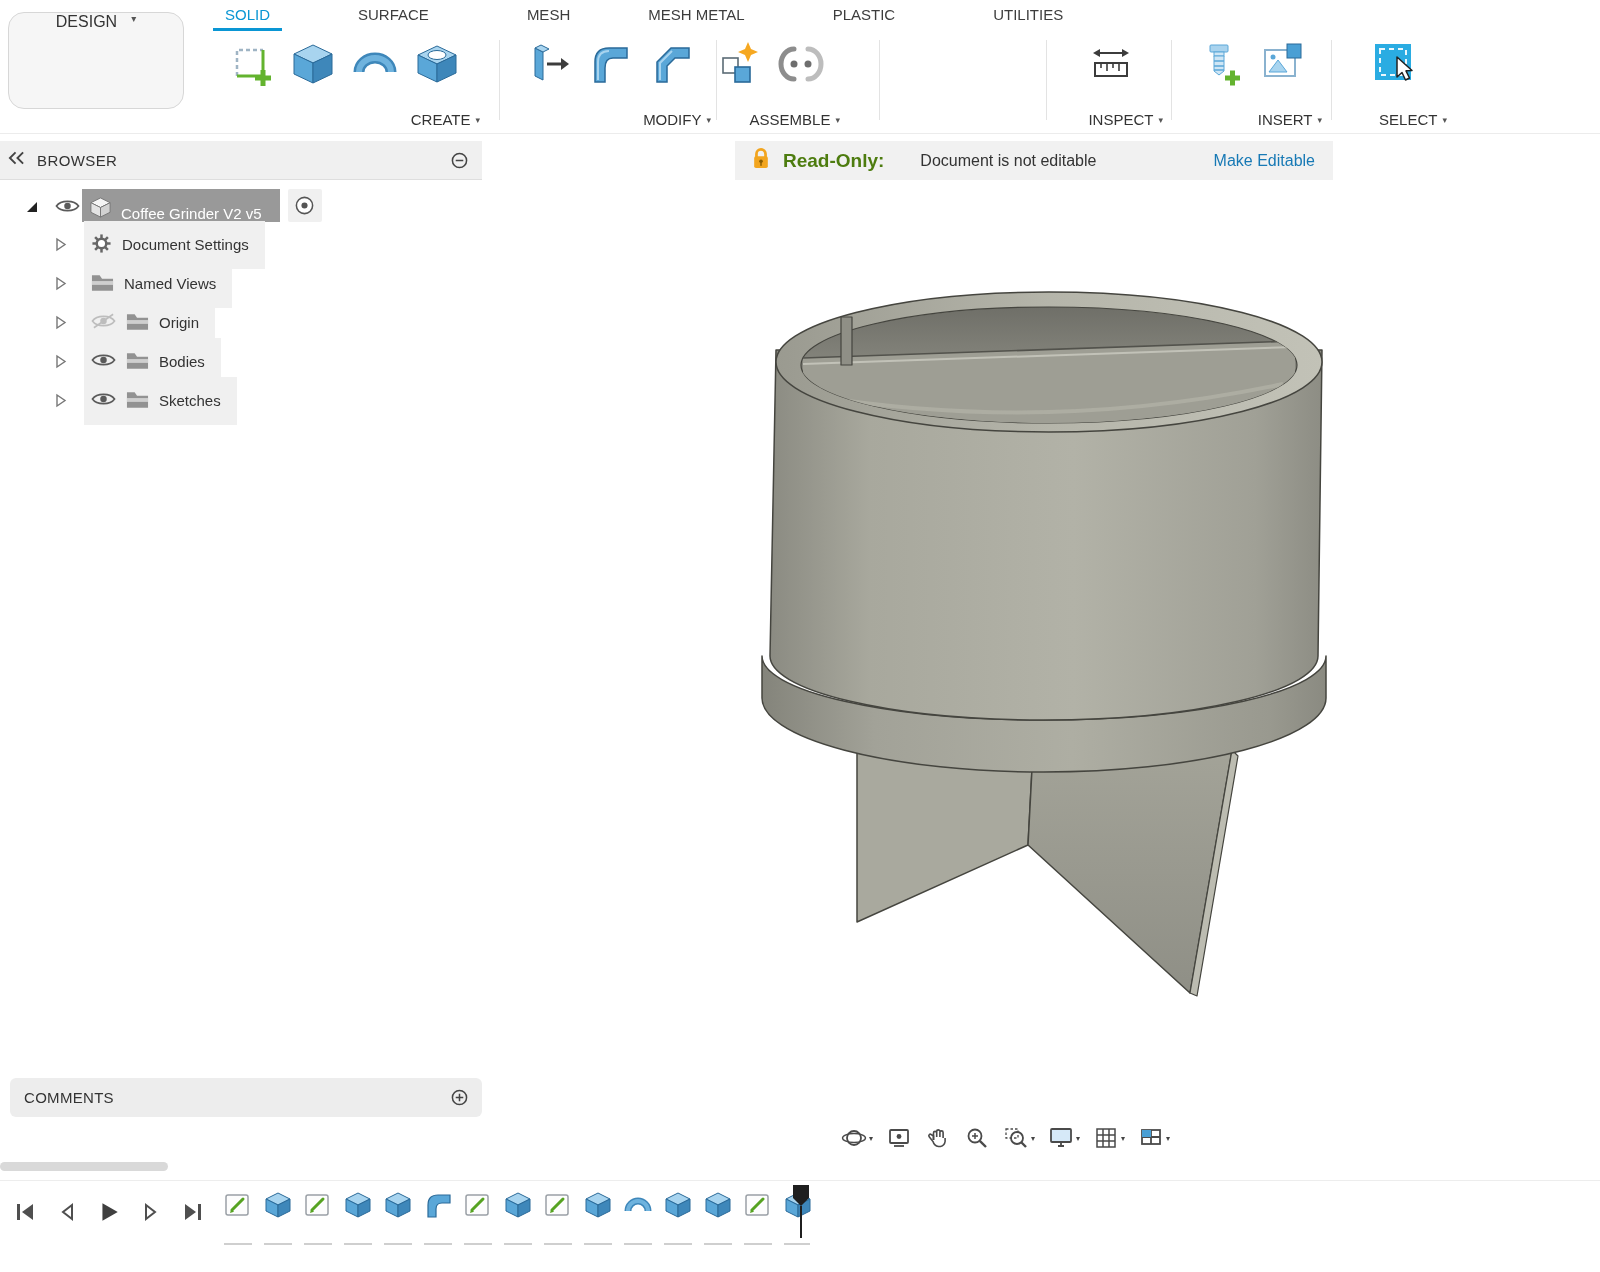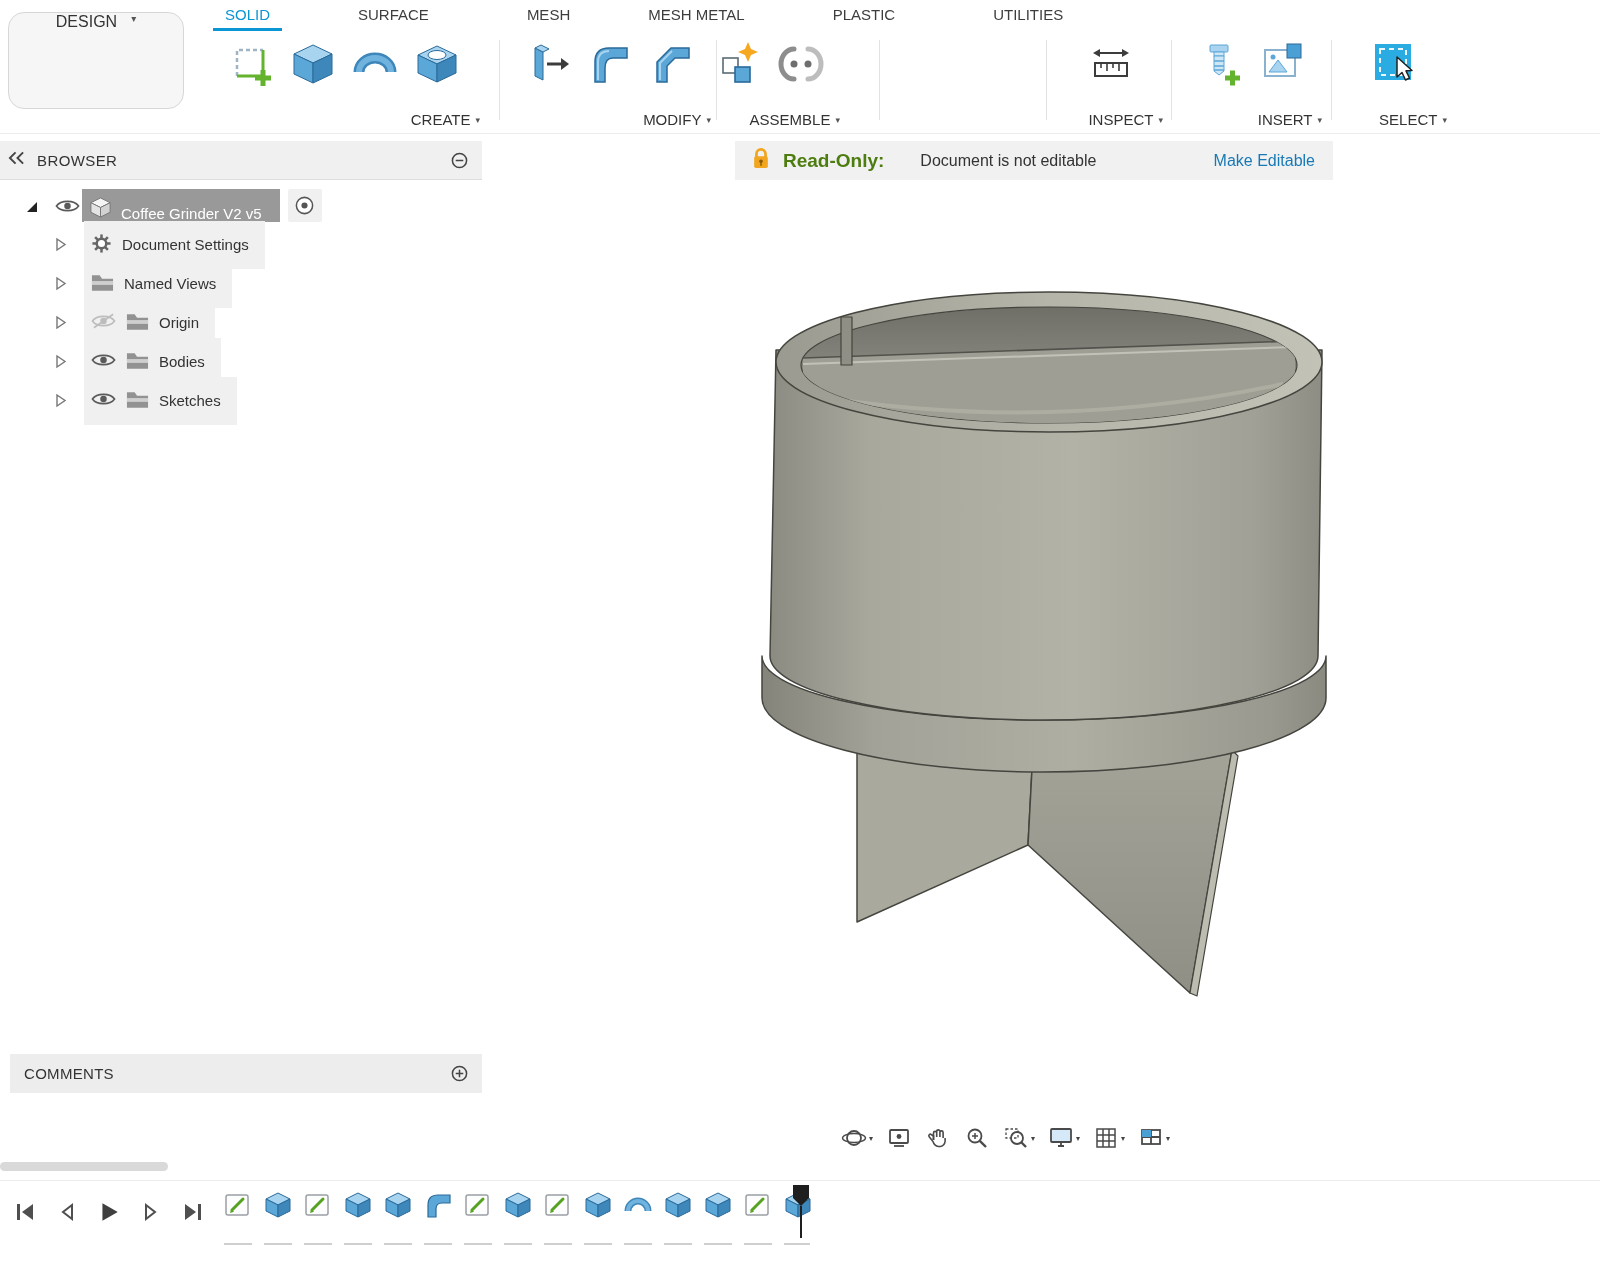--- a/index.html
+++ b/index.html
@@ -41,21 +41,21 @@
   .caret-cell { width:18px; display:flex; justify-content:center; }
   .root-caret { margin-left:22px; }
   .child-caret { margin-left:52px; }
   .eye-cell { width:30px; display:flex; justify-content:center; margin-left:12px; }
   .root-pill { height:33px; background:#999999; display:flex; align-items:flex-end; gap:9px; padding:0 18px 0 7px; }
   .root-pill .lbl { color:#fff; font-size:15px; }
   .pill { margin-left:14px; height:48px; background:#f0f0f0; display:flex; align-items:center; gap:10px; padding:0 16px 0 7px; }
   .radio-box { margin-left:8px; width:34px; height:33px; background:#f0f0f0; display:flex; align-items:center; justify-content:center; border-radius:2px; }
 
   
-  .comments { position:absolute; left:10px; top:1054px; width:472px; height:39px; background:#ededed; display:flex; align-items:center; padding:0 14px; }
+  .comments { position:absolute; left:10px; top:1078px; width:472px; height:39px; background:#ededed; display:flex; align-items:center; padding:0 14px;border-radius:6px; }
   .comments .t { font-size:15px; color:#333; letter-spacing:.3px; }
   .comments .head-right { margin-left:auto; }
   .hscroll { position:absolute; left:0; top:1162px; width:168px; height:9px; background:#d9d9d9; border-radius:5px; }
 
   .navbar { position:absolute; left:838px; top:1120px; height:36px; display:flex; align-items:center; gap:7px; }
   .nav-btn { display:flex; align-items:center; padding:3px; gap:2px; }
   .nav-caret { font-size:8px; color:#444; }
 
   .bottombar { position:absolute; left:0; top:1180px; width:1600px; height:92px; background:#fff; border-top:1px solid #ededed; }
   .playback { position:absolute; left:8px; top:14px; display:flex; gap:8px; }

